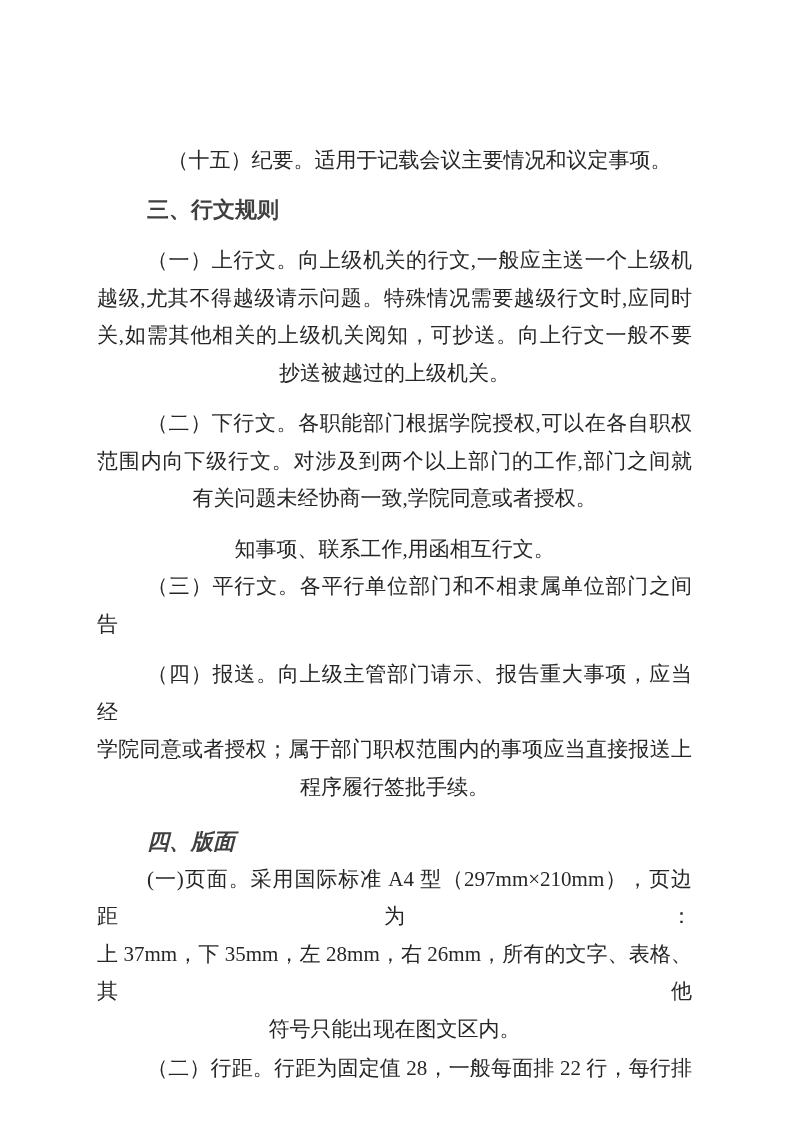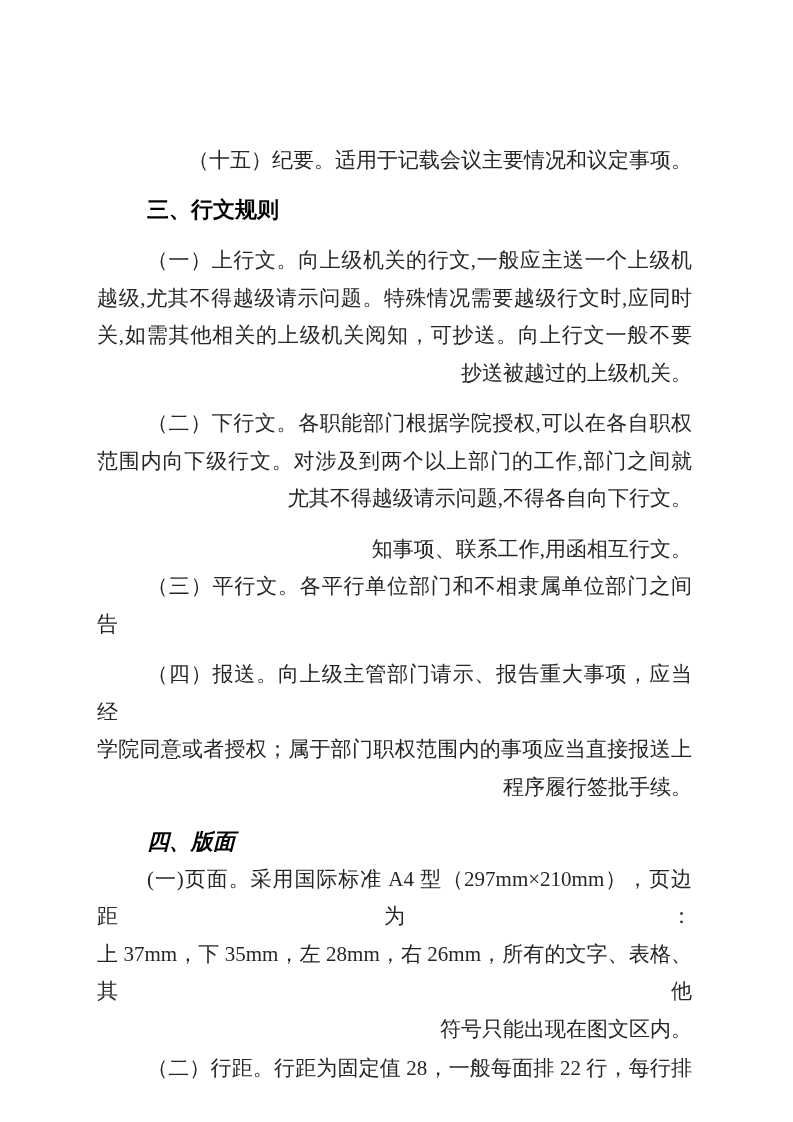--- a/index.html
+++ b/index.html
@@ -28,42 +28,42 @@
     white-space: normal;
     color: #262626;
   }
   
   .line.full {
     text-align: justify;
     text-align-last: justify;
   }
   
   .line.end {
-    text-align: right;
+    text-align: center;
     font-family: Liberation Serif, serif;
   }
   
   .line.first {
     text-indent: 50px;
   }
   .para {
     margin: 0;
   }
   .sec3 .para {
     margin: 0 0 13px 0;
   }
   .sec4 .para {
     margin: 0 0 2px 0;
   }
   .sec-heading {
     font-family: "Liberation Sans", "DejaVu Sans", sans-serif;
     font-weight: 700;
     font-size: 22px;
     line-height: 37.5px;
-    color: #000000;
+    color: #404040;
     padding-left: 50px;
   }
   .sec-heading.h-xingwen {
     margin: 11px 0 14px 0;
   }
   .sec-heading.h-banmian {
     margin: 17px 0 0 0;
     font-style: italic;
   }
 </style>
@@ -83,21 +83,21 @@
       <div class="para">
         <div class="line first full">（一）上行文。向上级机关的行文,一般应主送一个上级机</div>
         <div class="line full">越级,尤其不得越级请示问题。特殊情况需要越级行文时,应同时</div>
         <div class="line full">关,如需其他相关的上级机关阅知，可抄送。向上行文一般不要</div>
         <div class="line end">抄送被越过的上级机关。</div>
       </div>
 
       <div class="para">
         <div class="line first full">（二）下行文。各职能部门根据学院授权,可以在各自职权</div>
         <div class="line full">范围内向下级行文。对涉及到两个以上部门的工作,部门之间就</div>
-        <div class="line end">尤其不得越级请示问题,不得各自向下行文。</div>
+        <div class="line end">有关问题未经协商一致,学院同意或者授权。</div>
       </div>
 
       <div class="para">
         <div class="line end">知事项、联系工作,用函相互行文。</div>
         <div class="line first full">（三）平行文。各平行单位部门和不相隶属单位部门之间告</div>
       </div>
 
       <div class="para">
         <div class="line first full">（四）报送。向上级主管部门请示、报告重大事项，应当经</div>
         <div class="line full">学院同意或者授权；属于部门职权范围内的事项应当直接报送上</div>

